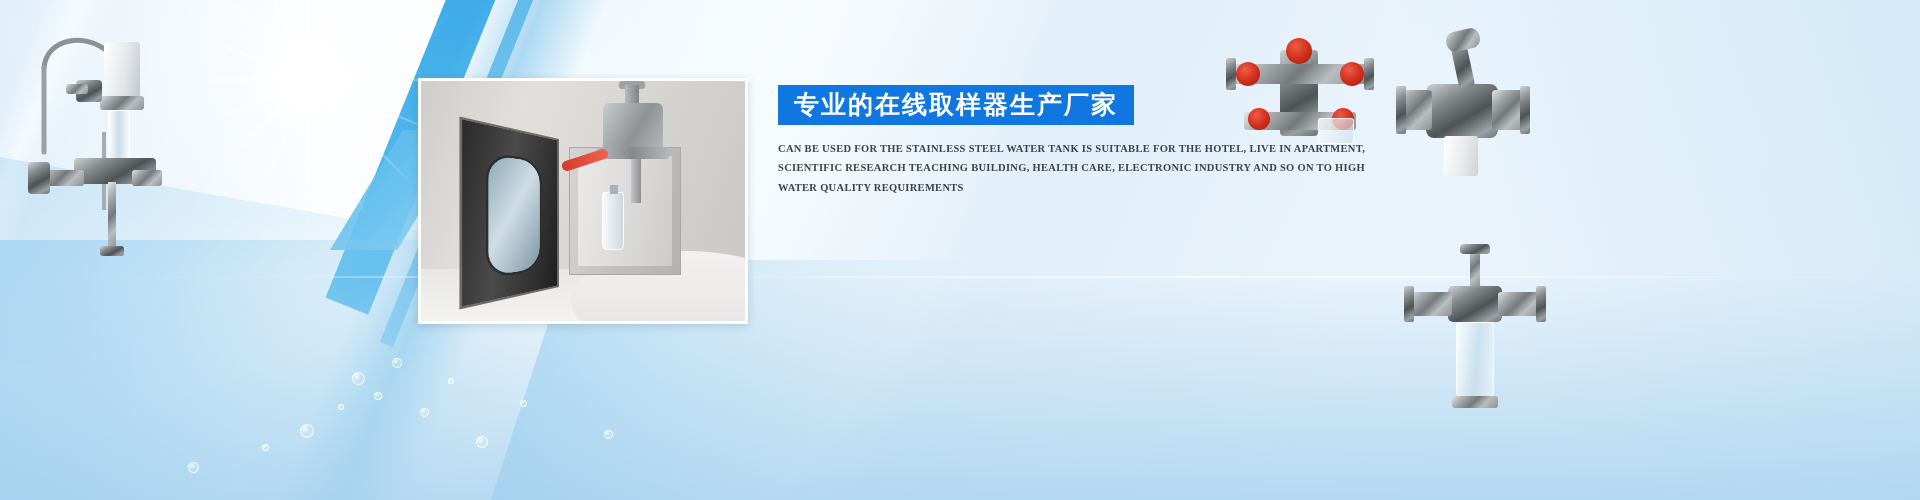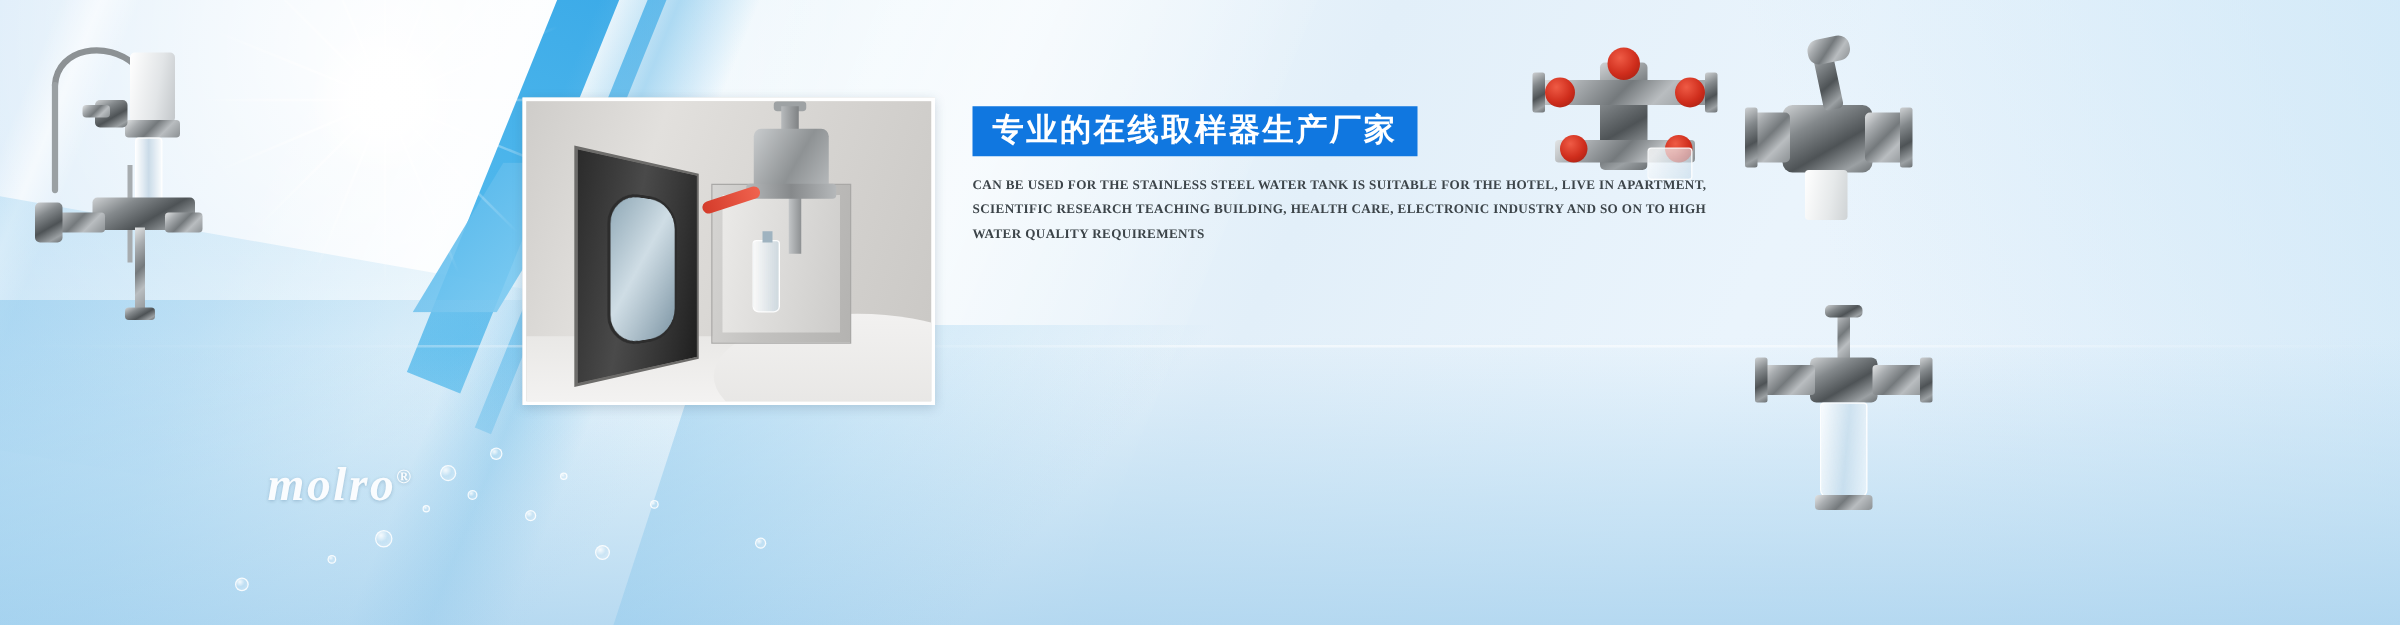--- a/index.html
+++ b/index.html
@@ -443,17 +443,14 @@
 
 
 
     <div>
       <span class="headline2">专业的在线取样器生产厂家</span>
     </div>
 
     <div class="eng">CAN BE USED FOR THE STAINLESS STEEL WATER TANK IS SUITABLE FOR THE HOTEL, LIVE IN APARTMENT, SCIENTIFIC RESEARCH TEACHING BUILDING, HEALTH CARE, ELECTRONIC INDUSTRY AND SO ON TO HIGH WATER QUALITY REQUIREMENTS</div>
   </div>
 
-  <div class="logo">
-    <span>molro</span><sup>®</sup>
-  </div>
 
 </div>
 
 </body></html>

